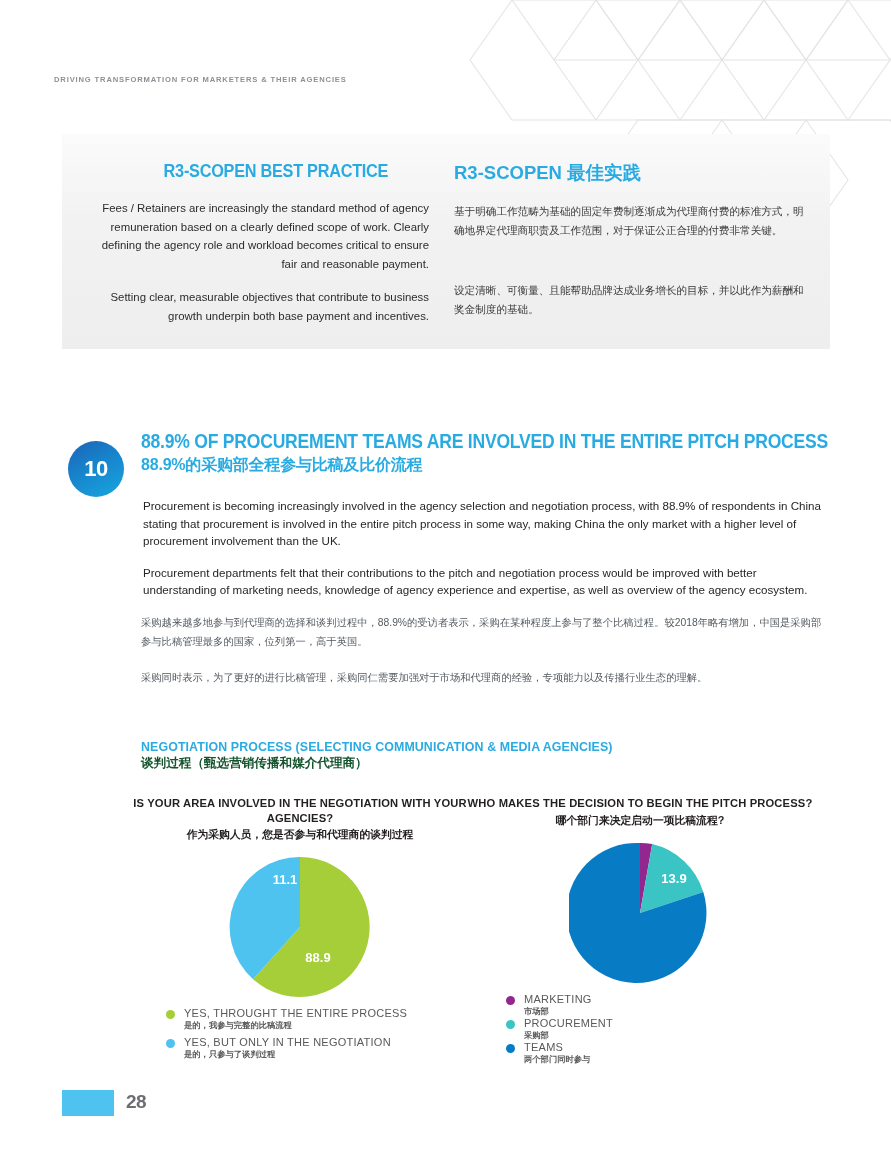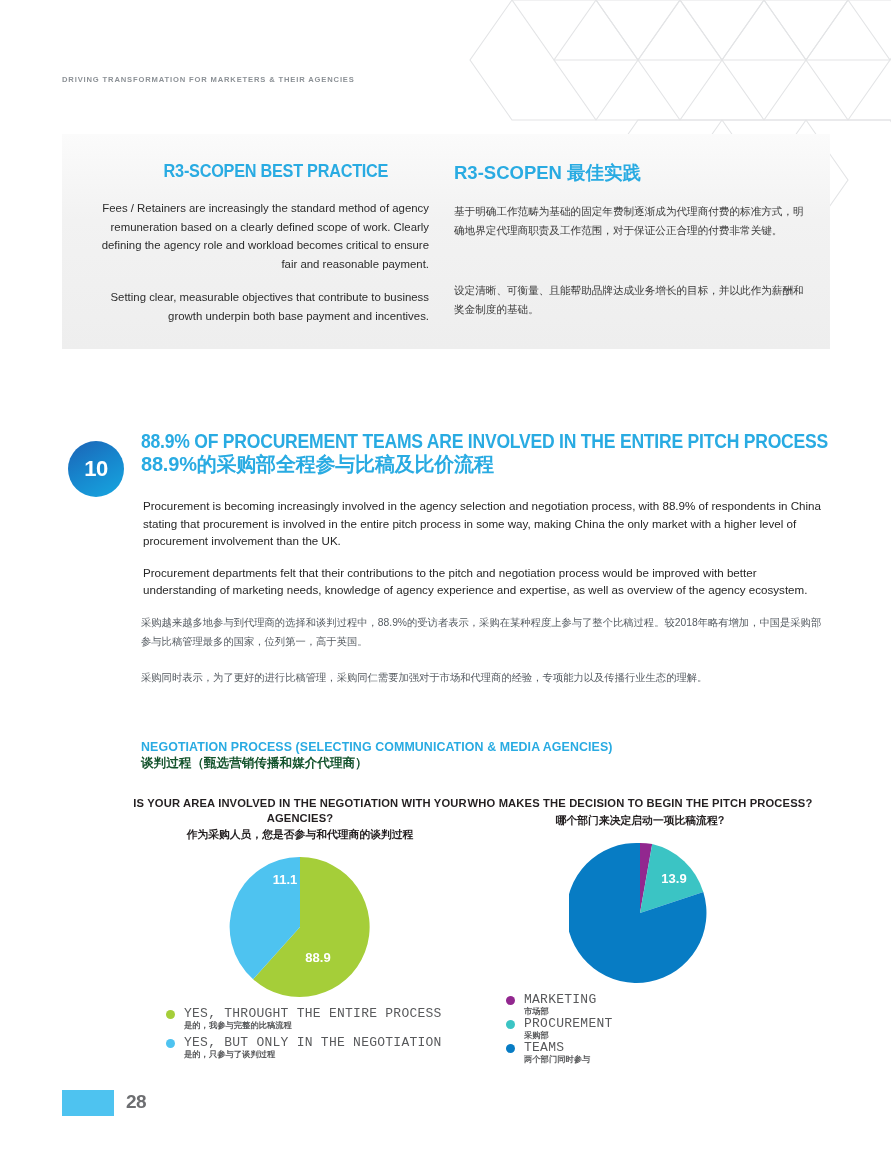--- a/index.html
+++ b/index.html
@@ -22,21 +22,21 @@
     top: 0;
     right: 0;
     width: 431px;
     height: 230px;
     pointer-events: none;
   }
 
   
   .run-header {
     position: absolute;
-    left: 62px;
+    left: 54px;
     top: 75px;
     font-size: 7.6px;
     letter-spacing: 0.85px;
     color: #8c9196;
     font-weight: bold;
     white-space: nowrap;
   }
 
   
   .bp-panel {
@@ -111,21 +111,21 @@
     font-size: 19.5px;
     font-weight: bold;
     letter-spacing: -0.25px;
     transform: scaleX(0.9);
     transform-origin: left center;
     white-space: nowrap;
     line-height: 23px;
   }
   .sec-title-zh {
     color: #29ABE2;
-    font-size: 20px;
+    font-size: 16px;
     font-weight: bold;
     line-height: 23px;
     letter-spacing: -0.2px;
     white-space: nowrap;
   }
 
   .body-block {
     position: absolute;
     left: 141px;
     top: 497px;
@@ -214,26 +214,25 @@
   }
   .legend-dot {
     width: 9px;
     height: 9px;
     border-radius: 50%;
     flex: 0 0 auto;
     margin-top: 2px;
     margin-right: 9px;
   }
   .legend-text .l-en {
-    font-size: 13px;
+    font-size: 11px;
     color: #58595b;
     letter-spacing: 0.25px;
     line-height: 11px;
     font-weight: normal;
-    font-family: Liberation Mono, monospace;
   }
   .legend-text .l-zh {
     font-size: 8.3px;
     color: #58595b;
     line-height: 12px;
     font-weight: bold;
   }
   .legend.tight .legend-row { margin-bottom: 1px; }
 
   

